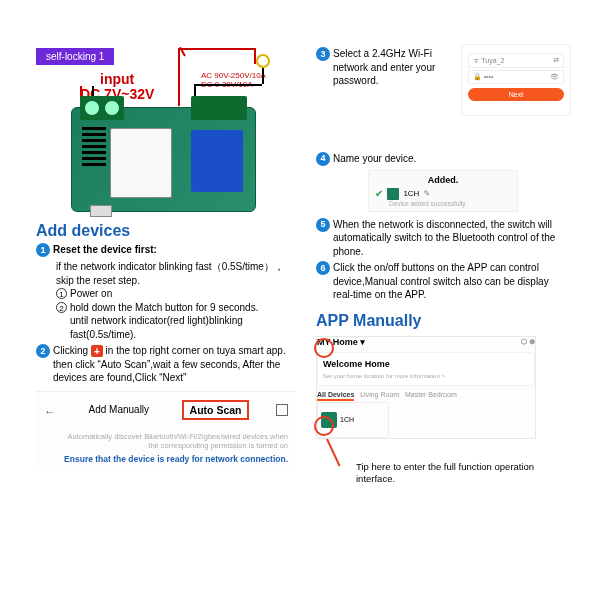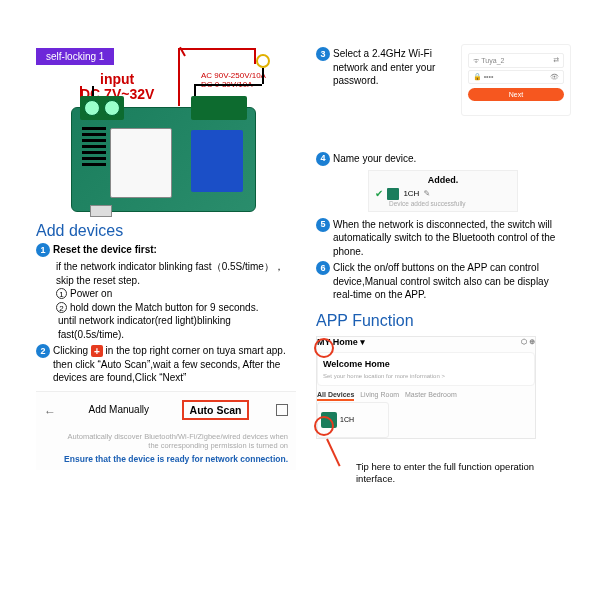--- a/index.html
+++ b/index.html
@@ -157,21 +157,21 @@
   }
   .col-right {
     position: absolute;
     top: 44px;
     left: 316px;
     width: 255px;
   }
   h2.section {
     color: #1b5fb3;
     font-size: 16px;
-    font-weight: normal;
+    font-weight: bold;
     margin: 4px 0 3px 0;
   }
   .step-badge {
     display: inline-flex;
     align-items: center;
     justify-content: center;
     width: 14px;
     height: 14px;
     border-radius: 50%;
     background: #1b7fd3;
@@ -393,21 +393,21 @@
 
   <div class="step">
     <span class="step-badge">1</span>
     <div class="step-text">
       <b>Reset the device first:</b>
     </div>
   </div>
   <div class="sub">if the network indicator blinking fast（0.5S/time），skip the reset step.</div>
   <div class="sub"><span class="circ">1</span><span>Power on</span></div>
   <div class="sub"><span class="circ">2</span><span>hold down the Match button for 9 seconds.</span></div>
-  <div class="sub" style="margin-left:22px">until  network indicator(red light)blinking fast(0.5s/time).</div>
+  <div class="sub" style="margin-left:34px">until  network indicator(red light)blinking fast(0.5s/time).</div>
 
   <div class="step">
     <span class="step-badge">2</span>
     <div class="step-text">
       <span>Clicking </span><span class="plus-icon">+</span><span> in the top right corner on tuya smart app. then click “Auto Scan”,wait a few seconds, After the devices are found,Click “Next”</span>
     </div>
   </div>
 
   <div class="phone-box">
     <div class="tabrow">
@@ -458,21 +458,21 @@
 
   <div class="step">
     <span class="step-badge">5</span>
     <div class="step-text">When the network is disconnected, the switch will automatically switch to the Bluetooth control of the phone.</div>
   </div>
   <div class="step">
     <span class="step-badge">6</span>
     <div class="step-text">Click the on/off buttons on the APP can control device,Manual control switch also can be display real-time on the APP.</div>
   </div>
 
-  <h2 class="section" style="margin-top:10px">APP Function</h2>
+  <h2 class="section" style="margin-top:10px">APP Manually</h2>
 
   <div class="home-card">
     <div class="red-circ" style="top:1px;left:-3px"></div>
     <div class="home-head">
       <span>MY Home ▾</span>
       <span style="font-size:7px;color:#888">⬡ ⊕</span>
     </div>
     <div class="welcome">
       <b>Welcome Home</b><br>
       <span class="sm">Set your home location for more information &gt;</span>

